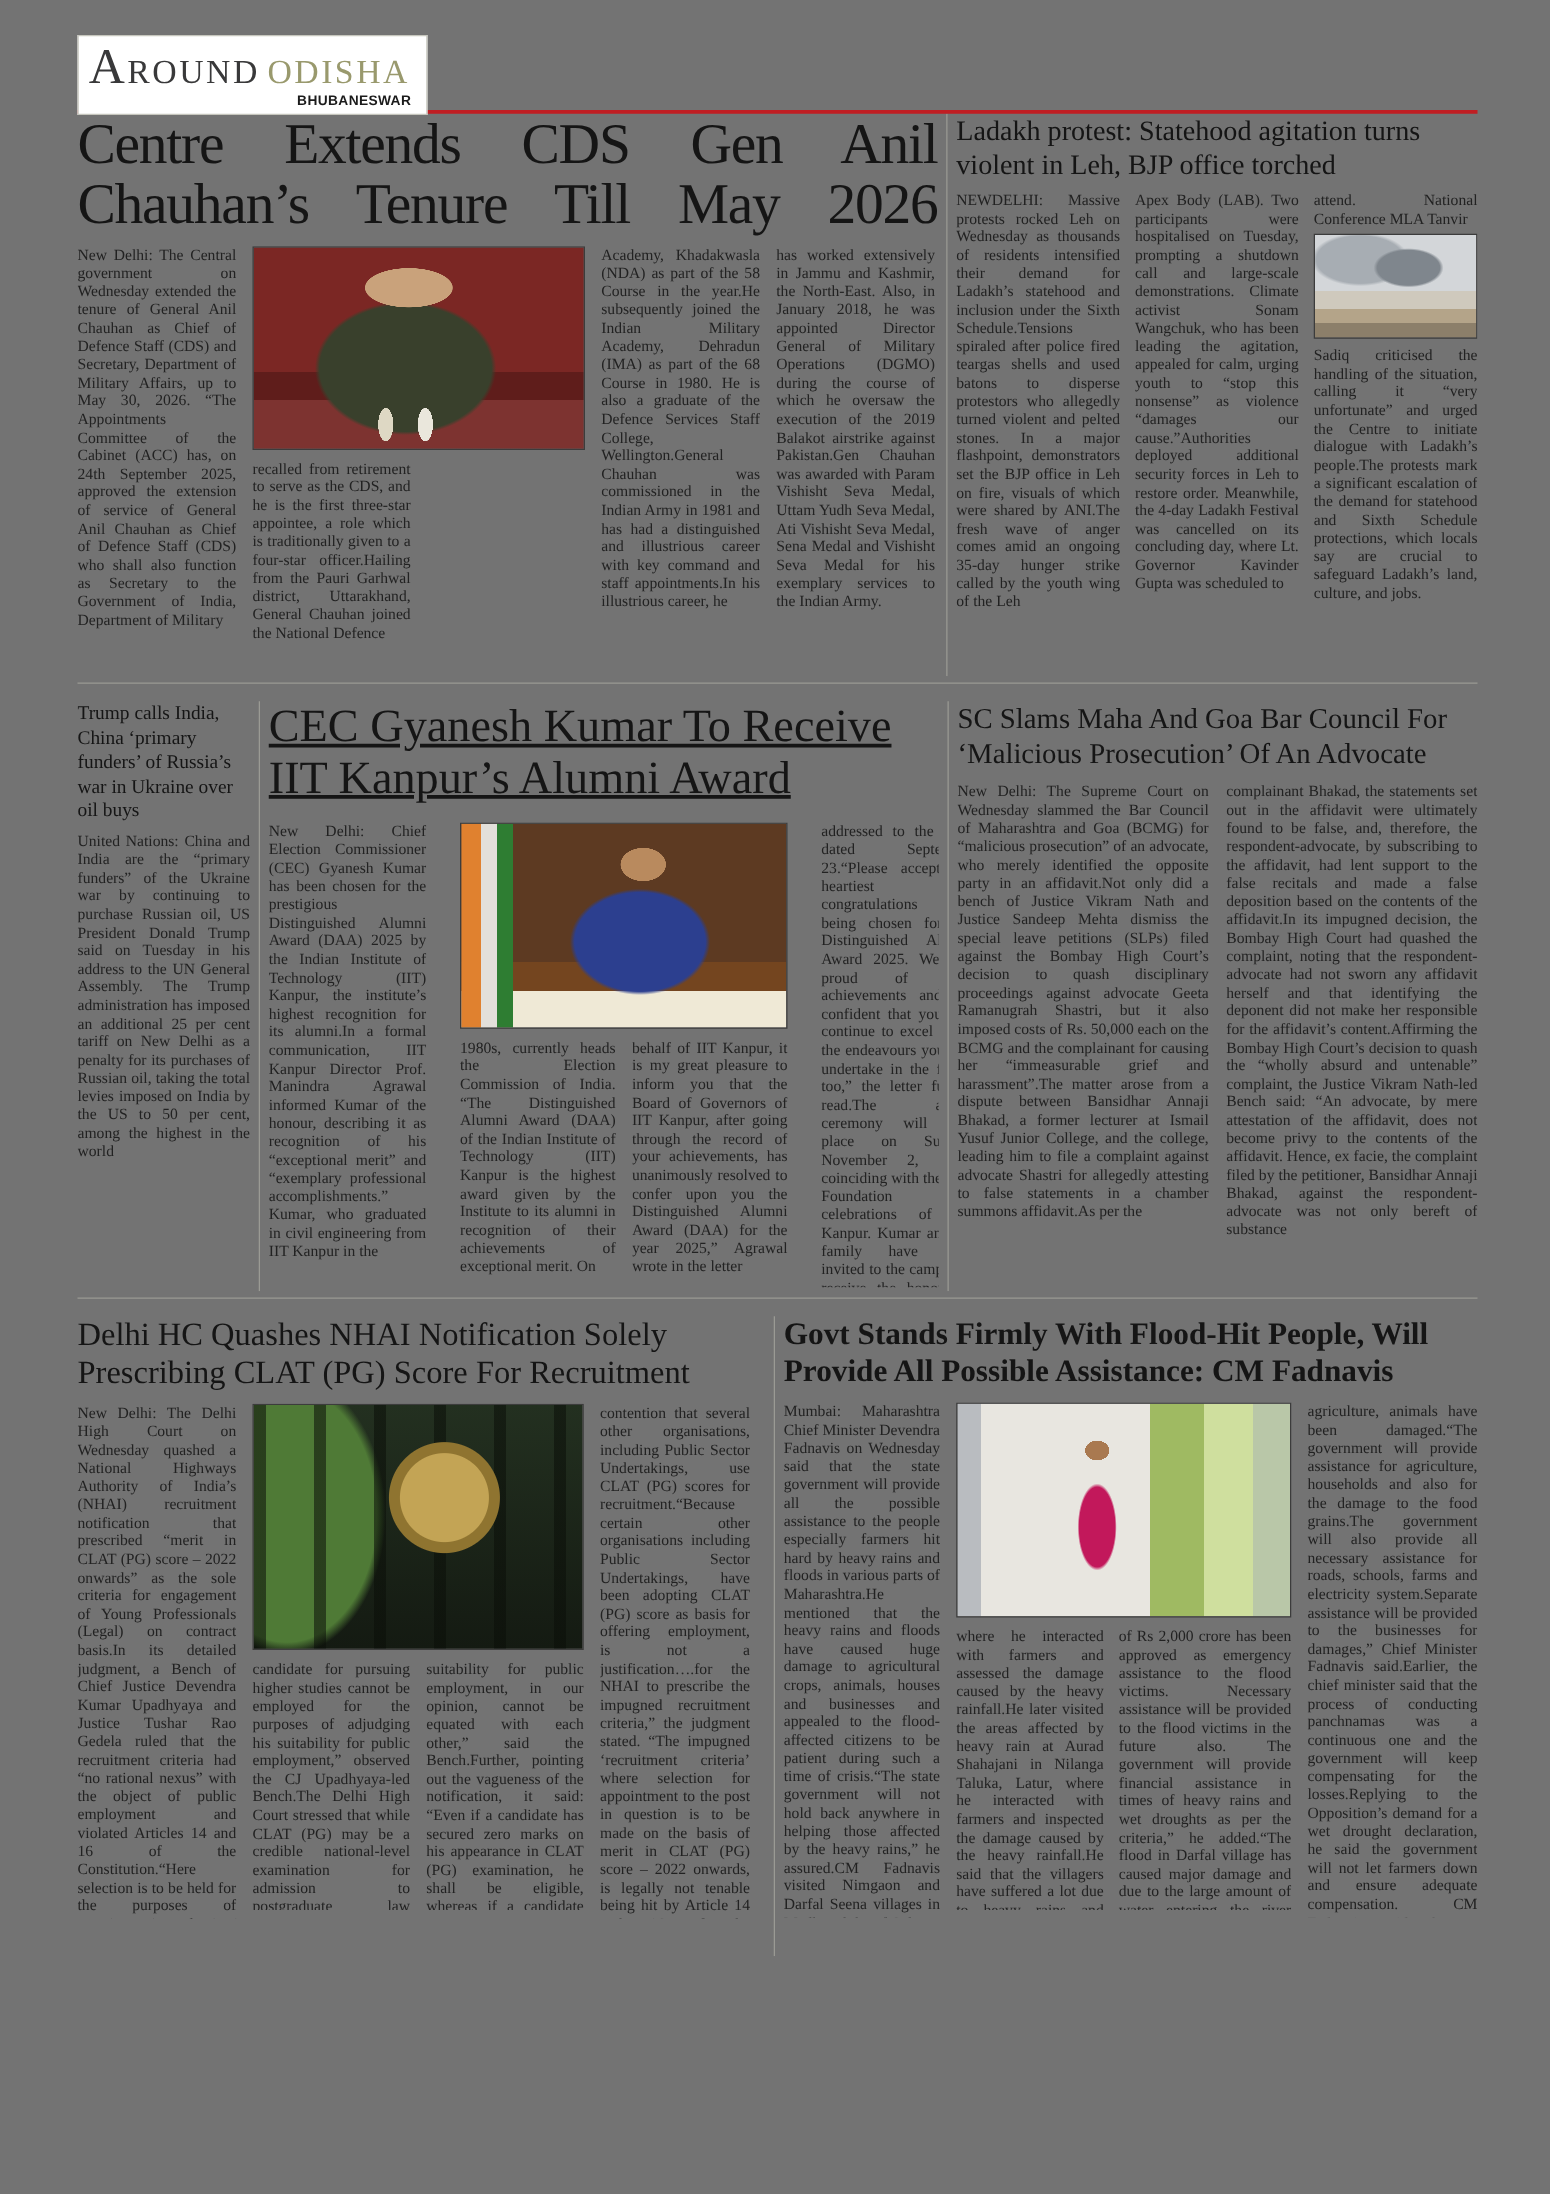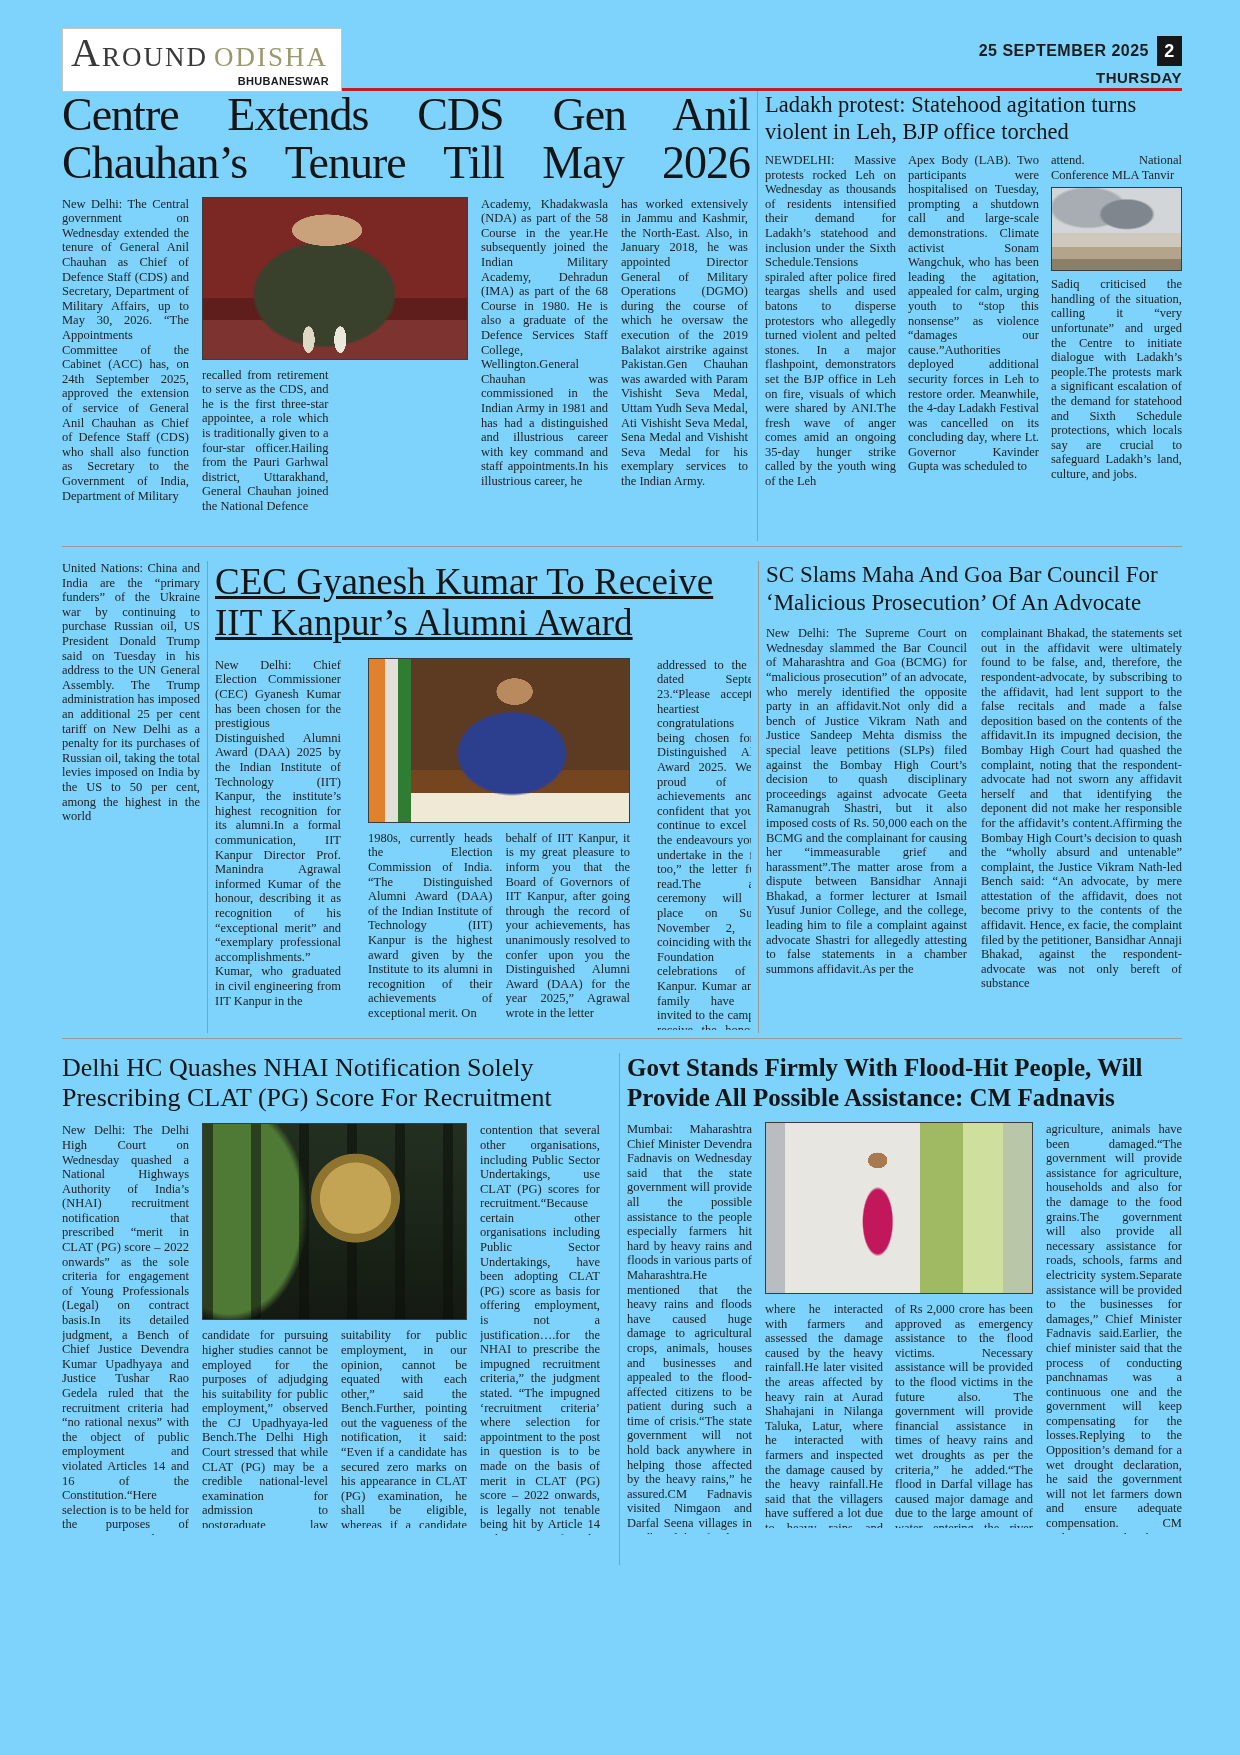--- a/index.html
+++ b/index.html
@@ -1,18 +1,18 @@
 <!DOCTYPE html>
 <html><head>
 <meta charset="utf-8">
 <style>
   * { margin:0; padding:0; box-sizing:border-box; }
   html,body { background:#e8e8e8; }
   .page {
-    width:1240px; height:1755px; margin:0 auto; background:#7dd3fc;
+    width:1240px; height:1755px; margin:0 auto; background:#737373;
     padding:28px 58px 0 62px; position:relative;
     font-family:"Liberation Serif", serif; color:#1c1c1c;
   }
   
   .masthead { display:flex; justify-content:space-between; align-items:flex-start; height:58px; }
   .logo-box { border:1px solid #c6c6bd; background:#fff; padding:3px 12px 4px 8px; min-width:280px; }
   .logo-line { font-size:27px; letter-spacing:2px; color:#39393a; line-height:1.05; text-transform:uppercase; }
   .logo-line::first-letter { font-size:40px; }
   .logo-accent { color:#99996d; margin-left:6px; }
   .logo-sub { text-align:right; font-family:"Liberation Sans", sans-serif; font-weight:bold; font-size:11px; color:#1b1b1b; letter-spacing:0.3px; margin-top:1px; }
@@ -89,27 +89,20 @@
 </head>
 <body>
 
 <div class="page">
 
   <header class="masthead">
     <div class="logo-box">
       <div class="logo-line"><span>Around</span><span class="logo-accent">Odisha</span></div>
       <div class="logo-sub">BHUBANESWAR</div>
     </div>
-    <div class="date-block">
-      <div class="date-row">
-        <span>25 SEPTEMBER 2025</span>
-        <span class="page-num">2</span>
-      </div>
-      <div class="day">THURSDAY</div>
-    </div>
   </header>
 
   <div class="red-rule"></div>
 
   <section class="band band-top">
     <article class="art-cds">
       <h1>Centre Extends CDS Gen Anil Chauhan’s Tenure Till May 2026</h1>
       <div class="cds-body">
         <div class="newscol">New Delhi: The Central government on Wednesday extended the tenure of General Anil Chauhan as Chief of Defence Staff (CDS) and Secretary, Department of Military Affairs, up to May 30, 2026. “The Appointments Committee of the Cabinet (ACC) has, on 24th September 2025, approved the extension of service of General Anil Chauhan as Chief of Defence Staff (CDS) who shall also function as Secretary to the Government of India, Department of Military</div>
         <div>
@@ -134,20 +127,21 @@
           <div class="newscol">Sadiq criticised the handling of the situation, calling it “very unfortunate” and urged the Centre to initiate dialogue with Ladakh’s people.The protests mark a significant escalation of the demand for statehood and Sixth Schedule protections, which locals say are crucial to safeguard Ladakh’s land, culture, and jobs.</div>
         </div>
       </div>
     </article>
   </section>
 
   <div class="hrule"></div>
 
   <section class="band band-mid">
     <article class="art-trump">
+      <h3>Trump calls India, China ‘primary funders’ of Russia’s war in Ukraine over oil buys</h3>
       <div class="newscol trump-body">United Nations: China and India are the “primary funders” of the Ukraine war by continuing to purchase Russian oil, US President Donald Trump said on Tuesday in his address to the UN General Assembly. The Trump administration has imposed an additional 25 per cent tariff on New Delhi as a penalty for its purchases of Russian oil, taking the total levies imposed on India by the US to 50 per cent, among the highest in the world</div>
     </article>
     <div class="vdiv"></div>
     <article class="art-cec">
       <h2>CEC Gyanesh Kumar To Receive IIT Kanpur’s Alumni Award</h2>
       <div class="cec-body">
         <div class="newscol">New Delhi: Chief Election Commissioner (CEC) Gyanesh Kumar has been chosen for the prestigious Distinguished Alumni Award (DAA) 2025 by the Indian Institute of Technology (IIT) Kanpur, the institute’s highest recognition for its alumni.In a formal communication, IIT Kanpur Director Prof. Manindra Agrawal informed Kumar of the honour, describing it as recognition of his “exceptional merit” and “exemplary professional accomplishments.” Kumar, who graduated in civil engineering from IIT Kanpur in the</div>
         <div>
           <div class="photo cec-photo"></div>
           <div class="cec-sub">

